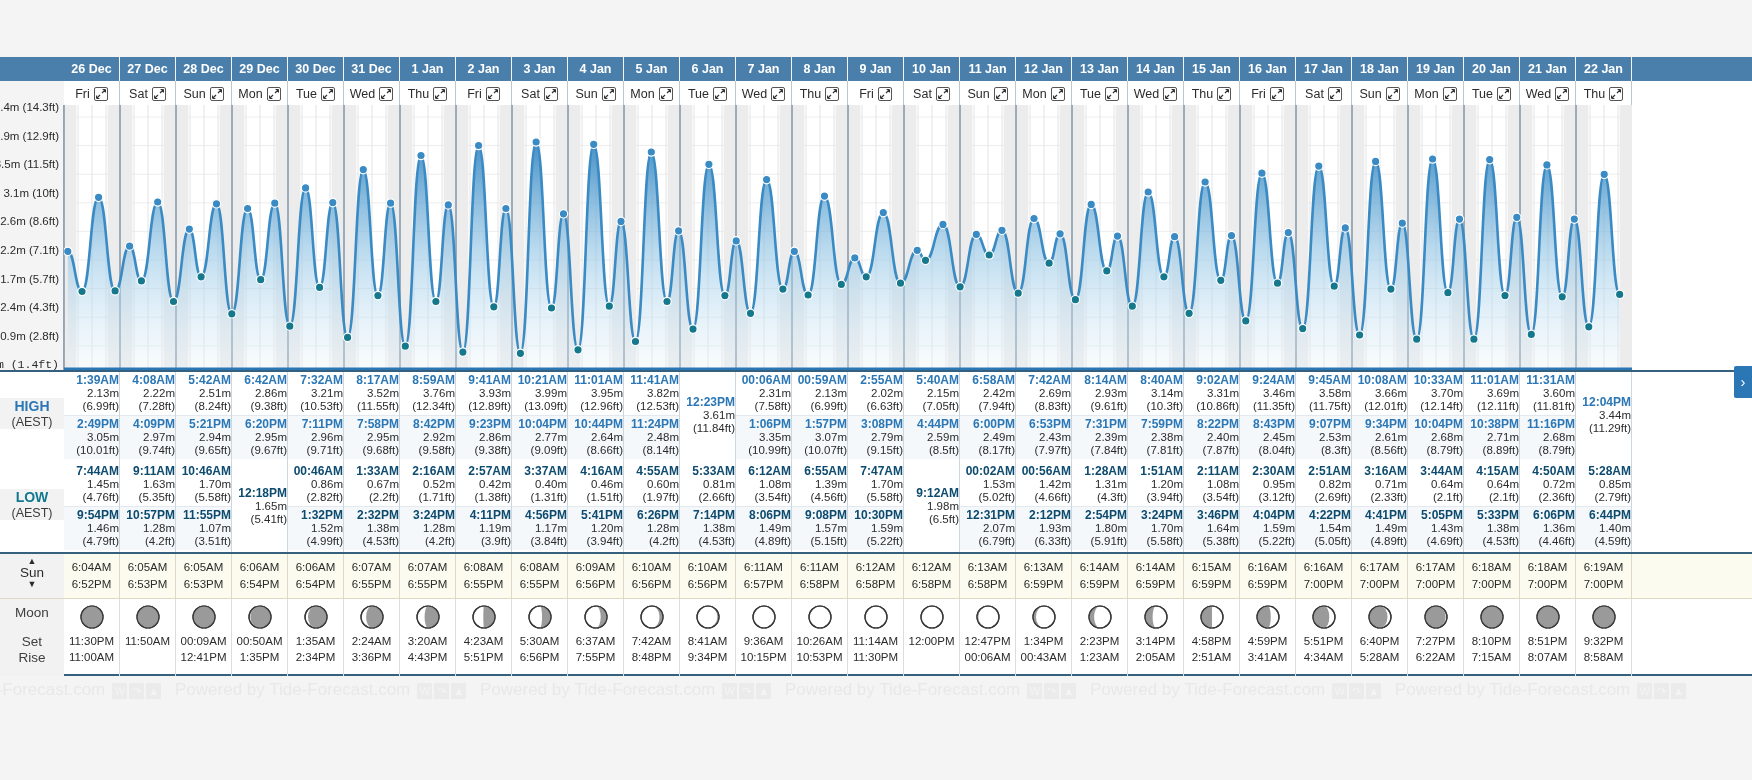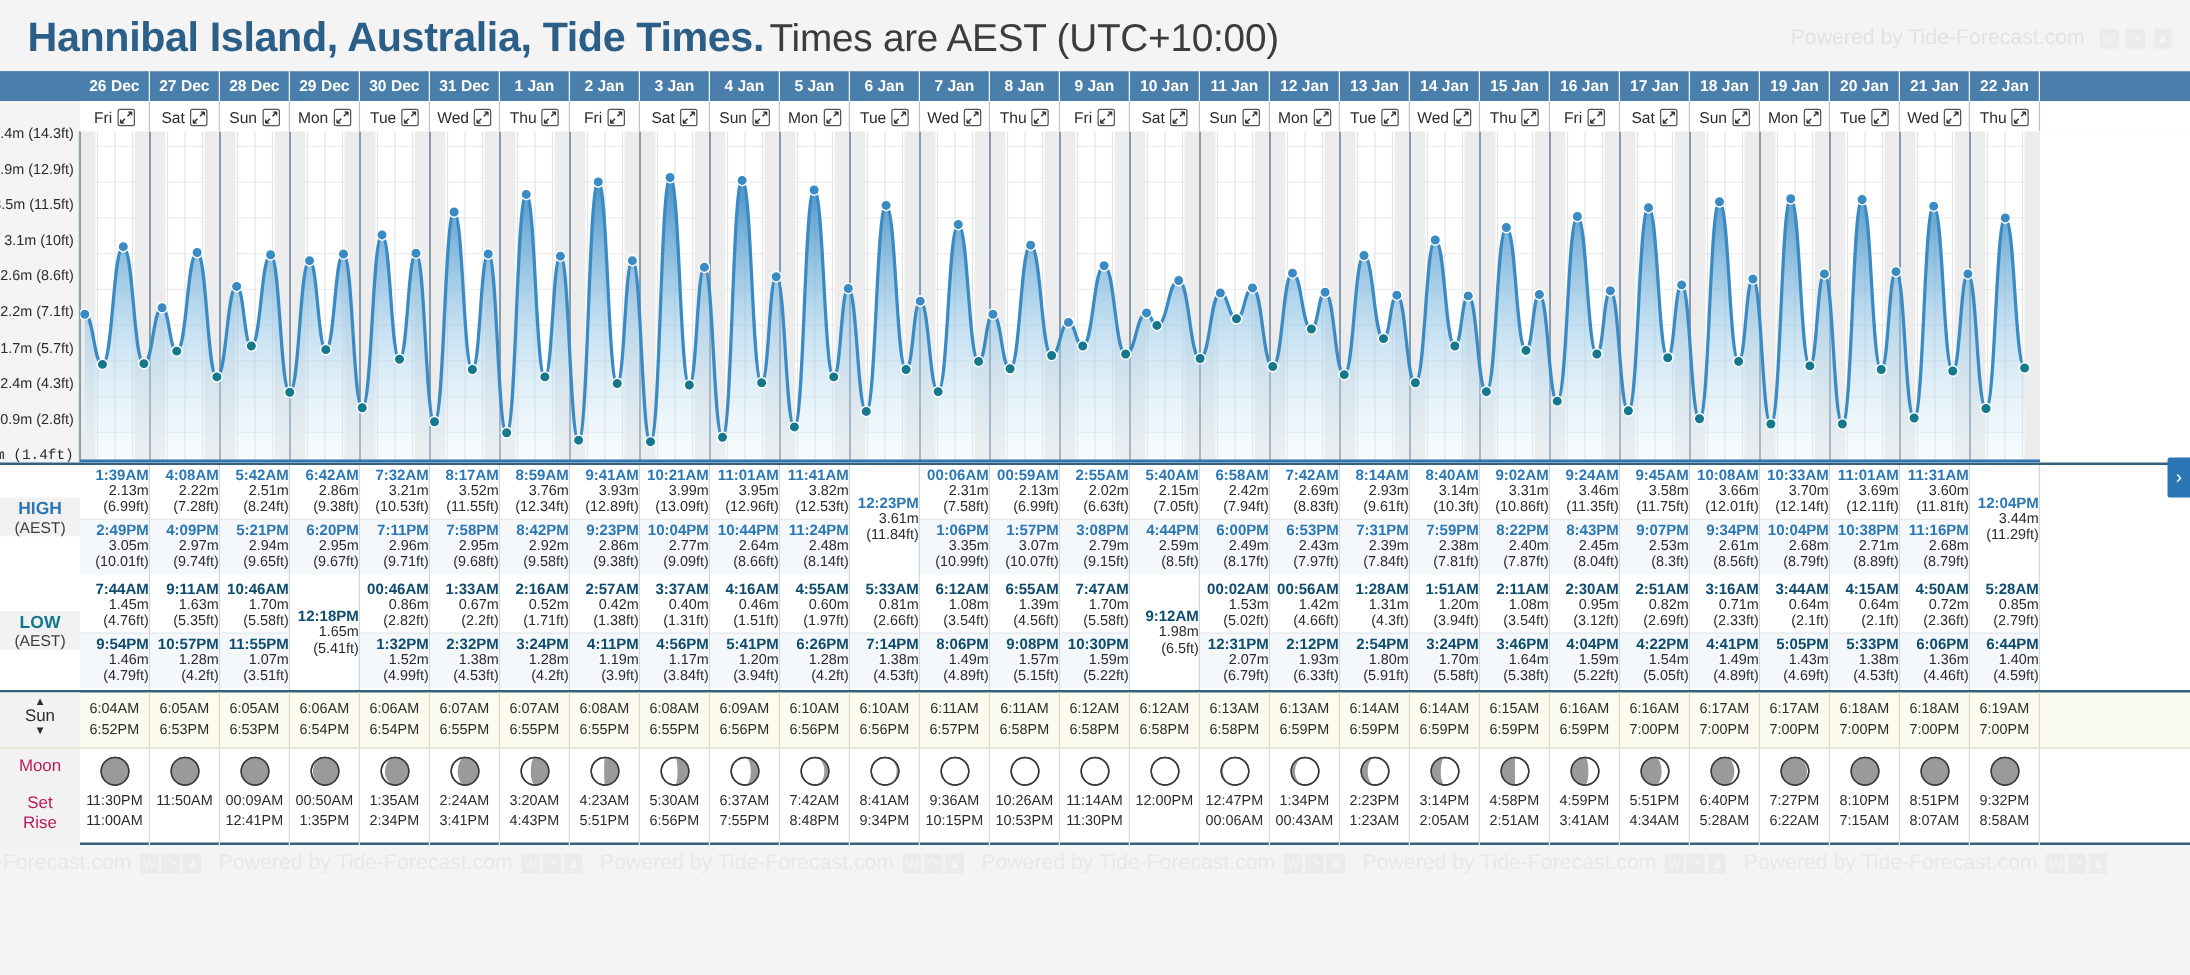--- a/index.html
+++ b/index.html
@@ -80,21 +80,21 @@
   .sunrow .rl .ar { display:block; font-size:9px; line-height:8px; color:#2b2b2b; }
   .sunrow .cells { position:absolute; left:64px; top:0; white-space:nowrap; height:46px; }
   .scell { display:inline-block; width:56px; height:46px; vertical-align:top; text-align:center;
            border-right:1px solid #ded9c2; font-size:11.5px; color:#2b2b2b; padding-top:5px;
            overflow:hidden; }
   .scell div { line-height:17px; white-space:nowrap; }
 
   .moonrow { position:absolute; left:0; top:598px; width:1752px; height:78px; background:#fff;
              border-top:1px solid #ded9c2; border-bottom:2px solid #35617f; }
   .moonrow .rl { position:absolute; left:0; top:0; width:64px; height:78px; background:#f2f2f2;
-                 text-align:center; font-size:13.5px; color:#be185d; }
+                 text-align:center; font-size:13.5px; color:#404040; }
   .moonrow .rl .m1 { display:block; margin-top:6px; }
   .moonrow .rl .m2 { display:block; margin-top:14px; }
   .moonrow .rl .m3 { display:block; margin-top:1px; }
   .moonrow .cells { position:absolute; left:64px; top:0; white-space:nowrap; height:78px; }
   .mcell { display:inline-block; width:56px; height:78px; vertical-align:top; text-align:center;
            border-right:1px solid #dcdcdc; overflow:hidden; }
   .mcell .ph { height:34px; padding-top:5px; }
   .mcell .tt { font-size:11.5px; color:#2b2b2b; line-height:16px; white-space:nowrap; }
 
   
@@ -105,34 +105,20 @@
   
   .scroll-arrow { position:absolute; right:0; top:366px; width:18px; height:32px; background:#2b77b5;
                   border-radius:2px 0 0 2px; color:#fff; text-align:center; line-height:32px;
                   font-size:15px; z-index:30; }
 </style>
 </head>
 <body>
 
 <div id="app">
 
-  <div class="header">
-    <div class="title">
-      <span class="t1">Hannibal Island, Australia, Tide Times.</span>
-      <span class="t2">Times are AEST (UTC+10:00)</span>
-    </div>
-    <div class="watermark-top">
-      <span>Powered by Tide-Forecast.com</span>
-      <span class="wm-badges">
-        <span class="wm-badge"><i>W</i></span>
-        <span class="wm-badge"><i>↷</i></span>
-        <span class="wm-badge"><i>▲</i></span>
-      </span>
-    </div>
-  </div>
 
   <div class="dayrow">
     <div class="corner"></div>
     <div class="cells" id="date-cells"><div class="dcell"><span>26 Dec</span></div><div class="dcell"><span>27 Dec</span></div><div class="dcell"><span>28 Dec</span></div><div class="dcell"><span>29 Dec</span></div><div class="dcell"><span>30 Dec</span></div><div class="dcell"><span>31 Dec</span></div><div class="dcell"><span>1 Jan</span></div><div class="dcell"><span>2 Jan</span></div><div class="dcell"><span>3 Jan</span></div><div class="dcell"><span>4 Jan</span></div><div class="dcell"><span>5 Jan</span></div><div class="dcell"><span>6 Jan</span></div><div class="dcell"><span>7 Jan</span></div><div class="dcell"><span>8 Jan</span></div><div class="dcell"><span>9 Jan</span></div><div class="dcell"><span>10 Jan</span></div><div class="dcell"><span>11 Jan</span></div><div class="dcell"><span>12 Jan</span></div><div class="dcell"><span>13 Jan</span></div><div class="dcell"><span>14 Jan</span></div><div class="dcell"><span>15 Jan</span></div><div class="dcell"><span>16 Jan</span></div><div class="dcell"><span>17 Jan</span></div><div class="dcell"><span>18 Jan</span></div><div class="dcell"><span>19 Jan</span></div><div class="dcell"><span>20 Jan</span></div><div class="dcell"><span>21 Jan</span></div><div class="dcell"><span>22 Jan</span></div></div>
   </div>
 
   <div class="wdrow">
     <div class="corner"></div>
     <div class="cells" id="weekday-cells"><div class="wcell"><span class="wd">Fri</span><span class="exp-icon"><svg width="10" height="10" viewBox="0 0 10 10">
               <path d="M0.5 9.5 L4 6 M0.5 9.5 L0.5 6.6 M0.5 9.5 L3.4 9.5" stroke="#333" stroke-width="1.2" fill="none"></path>
@@ -1020,21 +1006,21 @@
               <path d="M 13 2 A 11 11 0 0 1 13 24 A 9.64 11 0 0 1 13 2 Z" fill="#9a9a9a"></path>
               <circle cx="13" cy="13" r="11" fill="none" stroke="#3a3a3a" stroke-width="1.2"></circle>
             </svg></div><div class="tt">00:50AM</div><div class="tt">1:35PM</div></div><div class="mcell"><div class="ph"><svg width="26" height="26" viewBox="0 0 26 26">
               <circle cx="13" cy="13" r="11" fill="#ffffff" stroke="#3a3a3a" stroke-width="1.2"></circle>
               <path d="M 13 2 A 11 11 0 0 1 13 24 A 8.02 11 0 0 1 13 2 Z" fill="#9a9a9a"></path>
               <circle cx="13" cy="13" r="11" fill="none" stroke="#3a3a3a" stroke-width="1.2"></circle>
             </svg></div><div class="tt">1:35AM</div><div class="tt">2:34PM</div></div><div class="mcell"><div class="ph"><svg width="26" height="26" viewBox="0 0 26 26">
               <circle cx="13" cy="13" r="11" fill="#ffffff" stroke="#3a3a3a" stroke-width="1.2"></circle>
               <path d="M 13 2 A 11 11 0 0 1 13 24 A 5.89 11 0 0 1 13 2 Z" fill="#9a9a9a"></path>
               <circle cx="13" cy="13" r="11" fill="none" stroke="#3a3a3a" stroke-width="1.2"></circle>
-            </svg></div><div class="tt">2:24AM</div><div class="tt">3:41PM</div></div><div class="mcell"><div class="ph"><svg width="26" height="26" viewBox="0 0 26 26">
+            </svg></div><div class="tt">2:24AM</div><div class="tt">3:36PM</div></div><div class="mcell"><div class="ph"><svg width="26" height="26" viewBox="0 0 26 26">
               <circle cx="13" cy="13" r="11" fill="#ffffff" stroke="#3a3a3a" stroke-width="1.2"></circle>
               <path d="M 13 2 A 11 11 0 0 1 13 24 A 3.40 11 0 0 1 13 2 Z" fill="#9a9a9a"></path>
               <circle cx="13" cy="13" r="11" fill="none" stroke="#3a3a3a" stroke-width="1.2"></circle>
             </svg></div><div class="tt">3:20AM</div><div class="tt">4:43PM</div></div><div class="mcell"><div class="ph"><svg width="26" height="26" viewBox="0 0 26 26">
               <circle cx="13" cy="13" r="11" fill="#ffffff" stroke="#3a3a3a" stroke-width="1.2"></circle>
               <path d="M 13 2 A 11 11 0 0 1 13 24 A 0.69 11 0 0 1 13 2 Z" fill="#9a9a9a"></path>
               <circle cx="13" cy="13" r="11" fill="none" stroke="#3a3a3a" stroke-width="1.2"></circle>
             </svg></div><div class="tt">4:23AM</div><div class="tt">5:51PM</div></div><div class="mcell"><div class="ph"><svg width="26" height="26" viewBox="0 0 26 26">
               <circle cx="13" cy="13" r="11" fill="#ffffff" stroke="#3a3a3a" stroke-width="1.2"></circle>
               <path d="M 13 2 A 11 11 0 0 1 13 24 A 2.06 11 0 0 0 13 2 Z" fill="#9a9a9a"></path>

